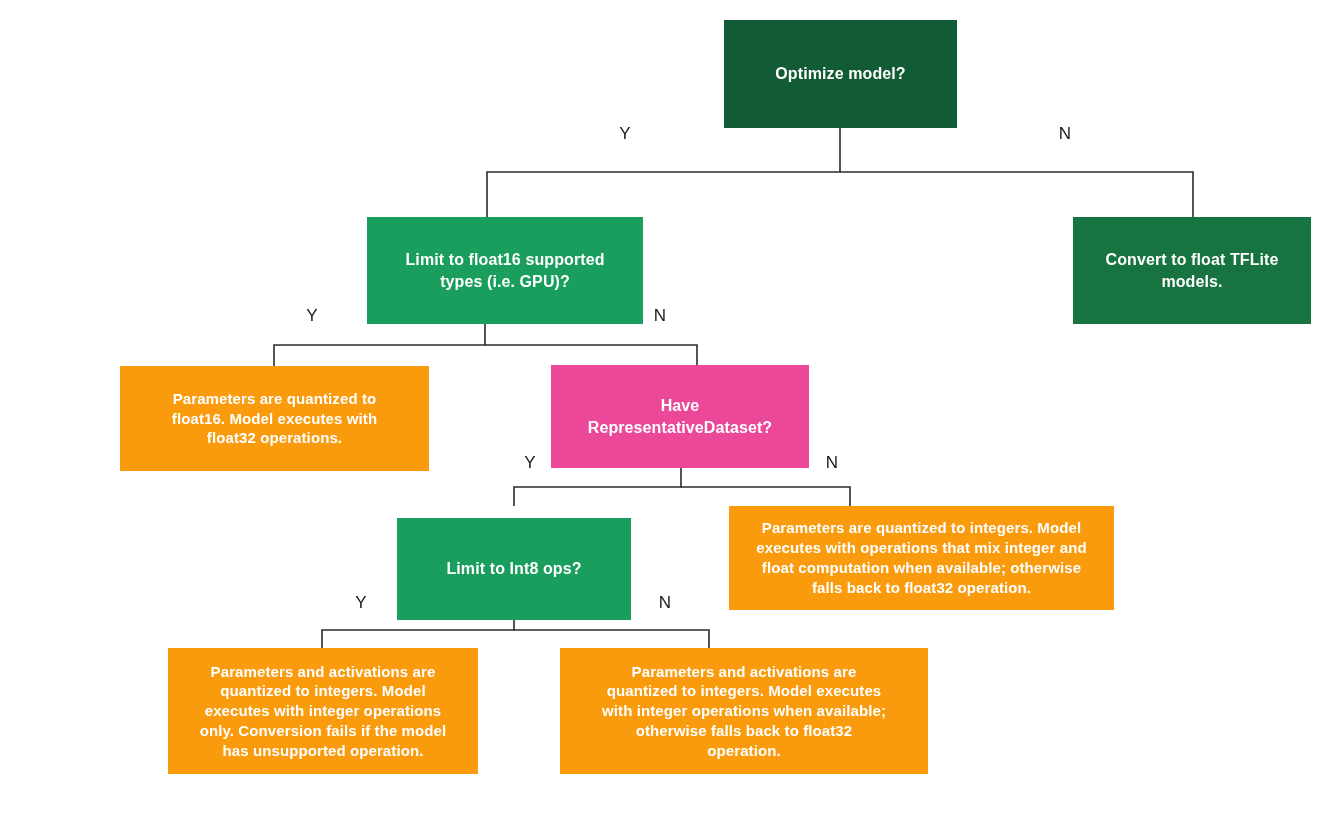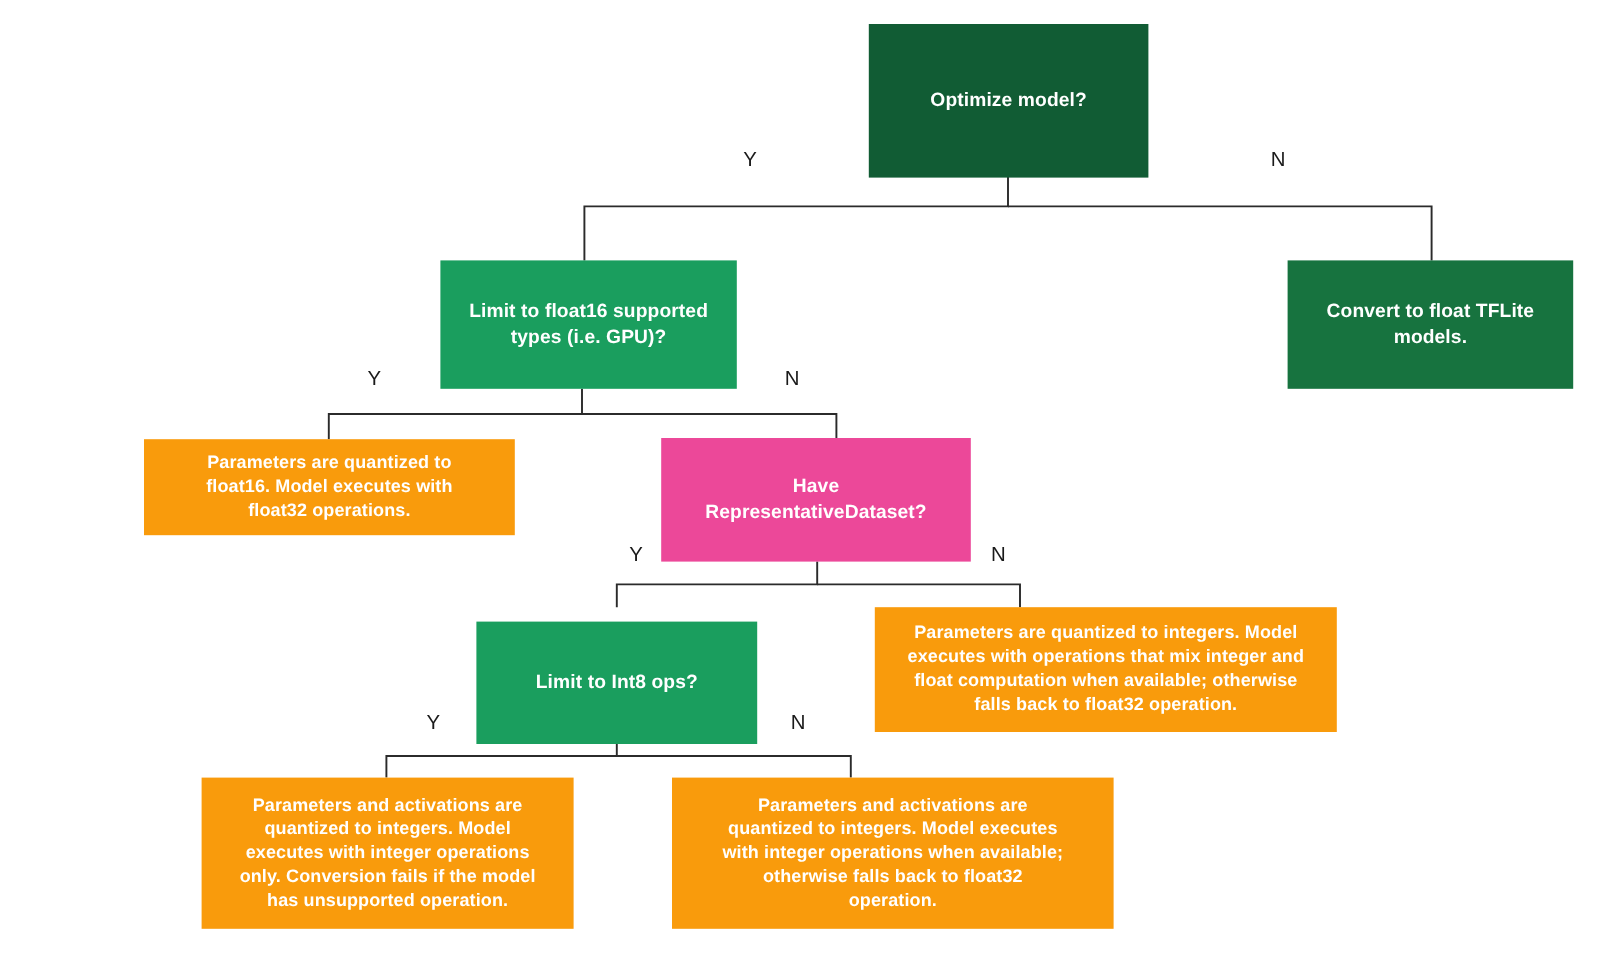--- a/index.html
+++ b/index.html
@@ -64,32 +64,32 @@
       <polyline points="840,172 1193,172 1193,217" fill="none" stroke="#2b2b2b" stroke-width="1.6"></polyline>
       <polyline points="485,324 485,345 274,345 274,366" fill="none" stroke="#2b2b2b" stroke-width="1.6"></polyline>
       <polyline points="485,345 697,345 697,365" fill="none" stroke="#2b2b2b" stroke-width="1.6"></polyline>
       <polyline points="681,468 681,487 514,487 514,506" fill="none" stroke="#2b2b2b" stroke-width="1.6"></polyline>
       <polyline points="681,487 850,487 850,506" fill="none" stroke="#2b2b2b" stroke-width="1.6"></polyline>
       <polyline points="514,608 514,630 322,630 322,648" fill="none" stroke="#2b2b2b" stroke-width="1.6"></polyline>
       <polyline points="514,630 709,630 709,648" fill="none" stroke="#2b2b2b" stroke-width="1.6"></polyline>
     </svg>
 
   <div id="node-layer">
-      <div class="node" style="left: 724px; top: 20px; width: 233px; height: 128px; background: rgb(17, 92, 52); font-size: 16px;">
+      <div class="node" style="left: 724px; top: 20px; width: 233px; height: 108px; background: rgb(17, 92, 52); font-size: 16px;">
         <span class="node-text">Optimize model?</span>
       </div>
-      <div class="node" style="left: 367px; top: 217px; width: 247px; height: 107px; background: rgb(26, 158, 94); font-size: 16px;">
+      <div class="node" style="left: 367px; top: 217px; width: 276px; height: 107px; background: rgb(26, 158, 94); font-size: 16px;">
         <span class="node-text">Limit to float16 supported
 types (i.e. GPU)?</span>
       </div>
       <div class="node" style="left: 1073px; top: 217px; width: 238px; height: 107px; background: rgb(23, 115, 63); font-size: 16px;">
         <span class="node-text">Convert to float TFLite
 models.</span>
       </div>
-      <div class="node" style="left: 120px; top: 366px; width: 309px; height: 80px; background: rgb(249, 155, 12); font-size: 15px;">
+      <div class="node" style="left: 120px; top: 366px; width: 309px; height: 105px; background: rgb(249, 155, 12); font-size: 15px;">
         <span class="node-text">Parameters are quantized to
 float16. Model executes with
 float32 operations.</span>
       </div>
       <div class="node" style="left: 551px; top: 365px; width: 258px; height: 103px; background: #ec4899; font-size: 16px;">
         <span class="node-text">Have
 RepresentativeDataset?</span>
       </div>
       <div class="node" style="left: 397px; top: 506px; width: 234px; height: 102px; background: rgb(26, 158, 94); font-size: 16px; margin-top: 12px;">
         <span class="node-text">Limit to Int8 ops?</span>

